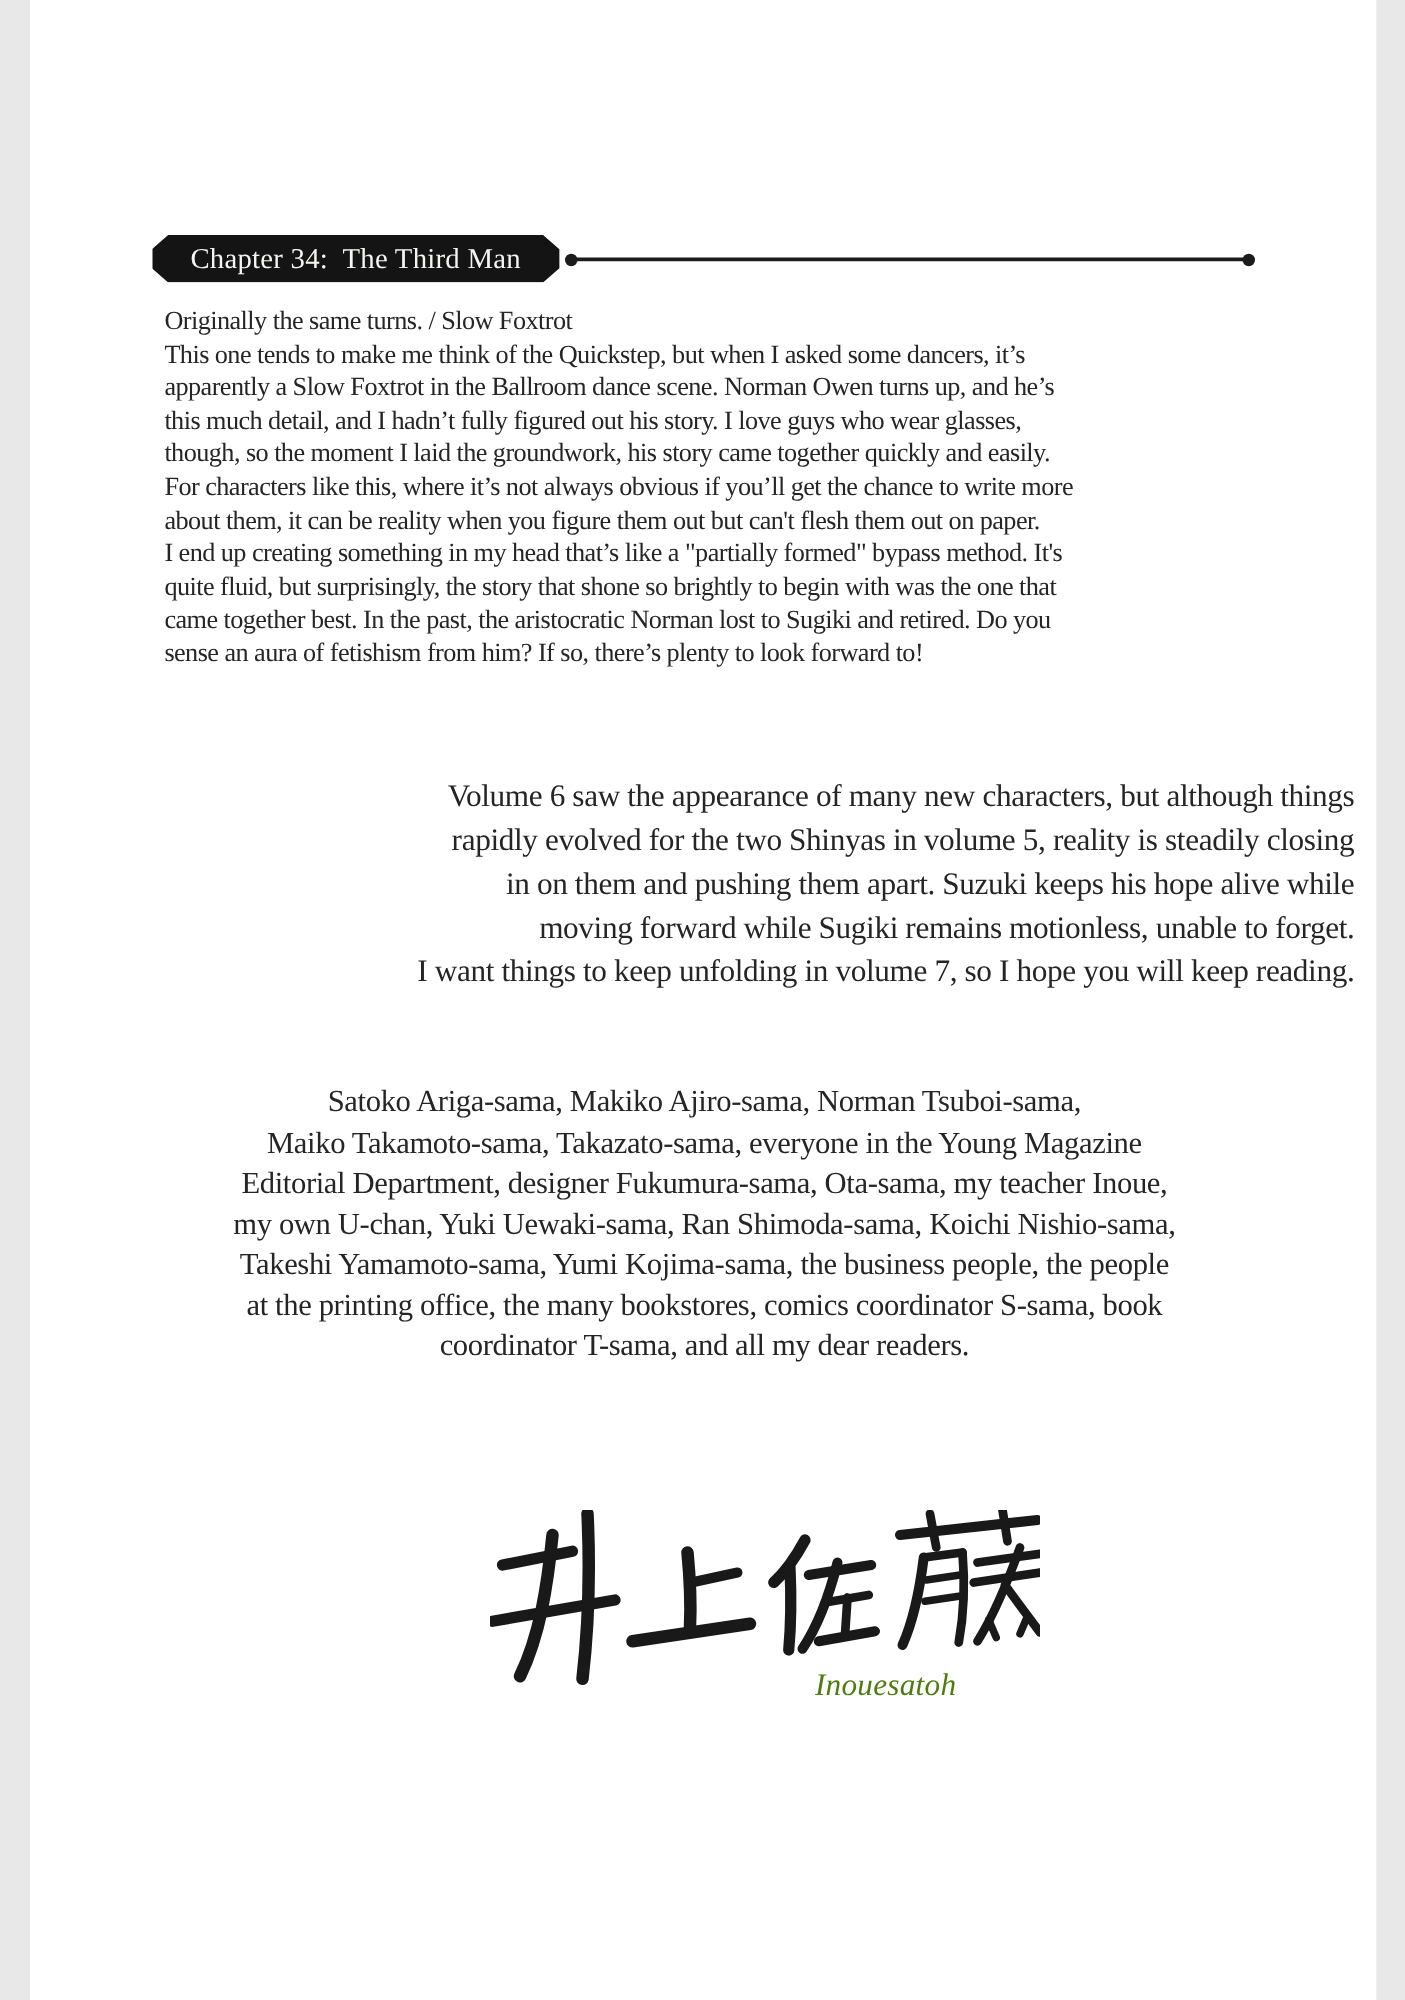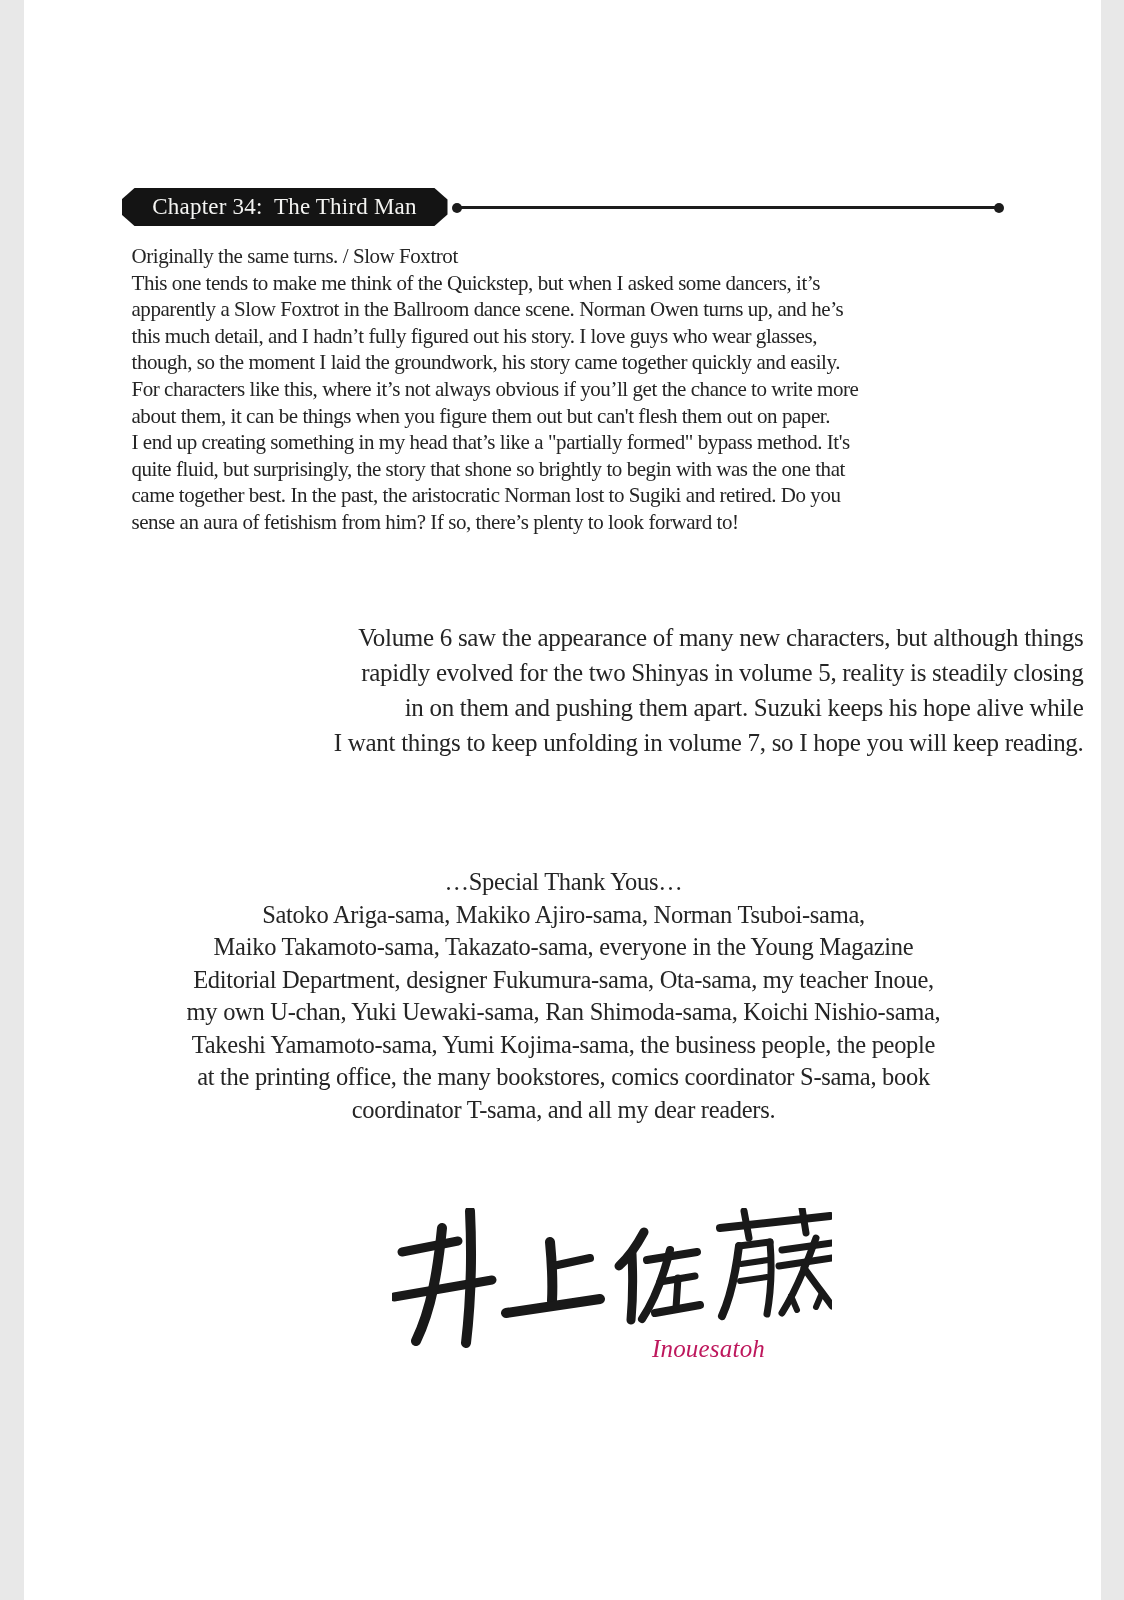--- a/index.html
+++ b/index.html
@@ -105,21 +105,21 @@
   }
   .signature-romaji {
     position: absolute;
     left: 570px;
     top: 1335px;
     width: 230px;
     text-align: center;
     font-style: italic;
     font-size: 25px;
     letter-spacing: 0.2px;
-    color: #be185d;
+    color: #4d7c0f;
   }
 </style>
 </head>
 <body>
 
 <div class="page">
 
   <div class="chapter-banner">
     <span>Chapter 34:  The Third Man</span>
   </div>
@@ -129,36 +129,36 @@
     <span class="dot right"></span>
   </div>
 
   <div class="author-notes">
       <div class="tline">Originally the same turns. / Slow Foxtrot</div>
       <div class="tline">This one tends to make me think of the Quickstep, but when I asked some dancers, it’s</div>
       <div class="tline">apparently a Slow Foxtrot in the Ballroom dance scene. Norman Owen turns up, and he’s</div>
       <div class="tline">this much detail, and I hadn’t fully figured out his story. I love guys who wear glasses,</div>
       <div class="tline">though, so the moment I laid the groundwork, his story came together quickly and easily.</div>
       <div class="tline">For characters like this, where it’s not always obvious if you’ll get the chance to write more</div>
-      <div class="tline">about them, it can be things when you figure them out but can't flesh them out on paper.</div>
+      <div class="tline">about them, it can be reality when you figure them out but can't flesh them out on paper.</div>
       <div class="tline">I end up creating something in my head that’s like a "partially formed" bypass method. It's</div>
       <div class="tline">quite fluid, but surprisingly, the story that shone so brightly to begin with was the one that</div>
       <div class="tline">came together best. In the past, the aristocratic Norman lost to Sugiki and retired. Do you</div>
       <div class="tline">sense an aura of fetishism from him? If so, there’s plenty to look forward to!</div>
     </div>
 
   <div class="volume-note">
       <div class="tline">Volume 6 saw the appearance of many new characters, but although things</div>
       <div class="tline">rapidly evolved for the two Shinyas in volume 5, reality is steadily closing</div>
       <div class="tline">in on them and pushing them apart. Suzuki keeps his hope alive while</div>
+      <div class="tline">moving forward while Sugiki remains motionless, unable to forget.</div>
       <div class="tline">I want things to keep unfolding in volume 7, so I hope you will keep reading.</div>
     </div>
 
   <div class="thanks">
-    <div class="thanks-heading">…Special Thank Yous…</div>
     <div>
         <div class="tline">Satoko Ariga-sama, Makiko Ajiro-sama, Norman Tsuboi-sama,</div>
         <div class="tline">Maiko Takamoto-sama, Takazato-sama, everyone in the Young Magazine</div>
         <div class="tline">Editorial Department, designer Fukumura-sama, Ota-sama, my teacher Inoue,</div>
         <div class="tline">my own U-chan, Yuki Uewaki-sama, Ran Shimoda-sama, Koichi Nishio-sama,</div>
         <div class="tline">Takeshi Yamamoto-sama, Yumi Kojima-sama, the business people, the people</div>
         <div class="tline">at the printing office, the many bookstores, comics coordinator S-sama, book</div>
         <div class="tline">coordinator T-sama, and all my dear readers.</div>
       </div>
   </div>

